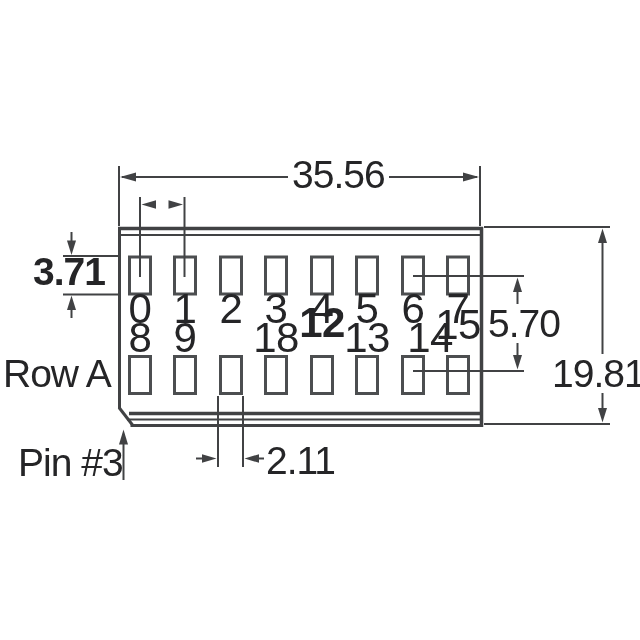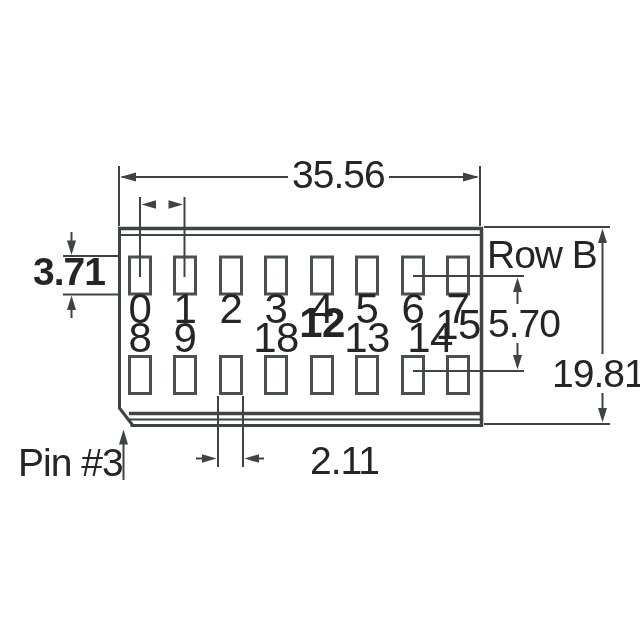--- a/index.html
+++ b/index.html
@@ -134,28 +134,28 @@
       <path d="M123.5 441 V480"></path>
       <polygon points="123.5,429.5 119,444.5 128,444.5" stroke="none"></polygon>
     </g>
   </svg>
 
   <div class="txt mask" style="left:288px; top:155px;">35.56</div>
 
 
   <div class="txt" style="left:33px; top:252px;font-weight:bold;">3.71</div>
 
-  <div class="txt" style="left:487px; top:235px;">Row B</div>
 
   <div class="txt mask" style="left:484px; top:304px;">5.70</div>
 
   <div class="txt mask" style="left:548px; top:354px;">19.81</div>
 
+  <div class="txt" style="left:3px; top:354px;">Row A</div>
 
-  <div class="txt" style="left:266px; top:441px;margin-left:44px;">2.11</div>
+  <div class="txt" style="left:266px; top:441px;">2.11</div>
 
   <div class="txt" style="left:18px; top:443px;">Pin #3</div>
 
   <div class="pin-num" style="left:110px; top:288px;">0</div>
   <div class="pin-num" style="left:155px; top:288px;">1</div>
   <div class="pin-num" style="left:201px; top:288px;">2</div>
   <div class="pin-num" style="left:246px; top:288px;">3</div>
   <div class="pin-num" style="left:292px; top:288px;">4</div>
   <div class="pin-num" style="left:337px; top:288px;">5</div>
   <div class="pin-num" style="left:383px; top:288px;">6</div>

